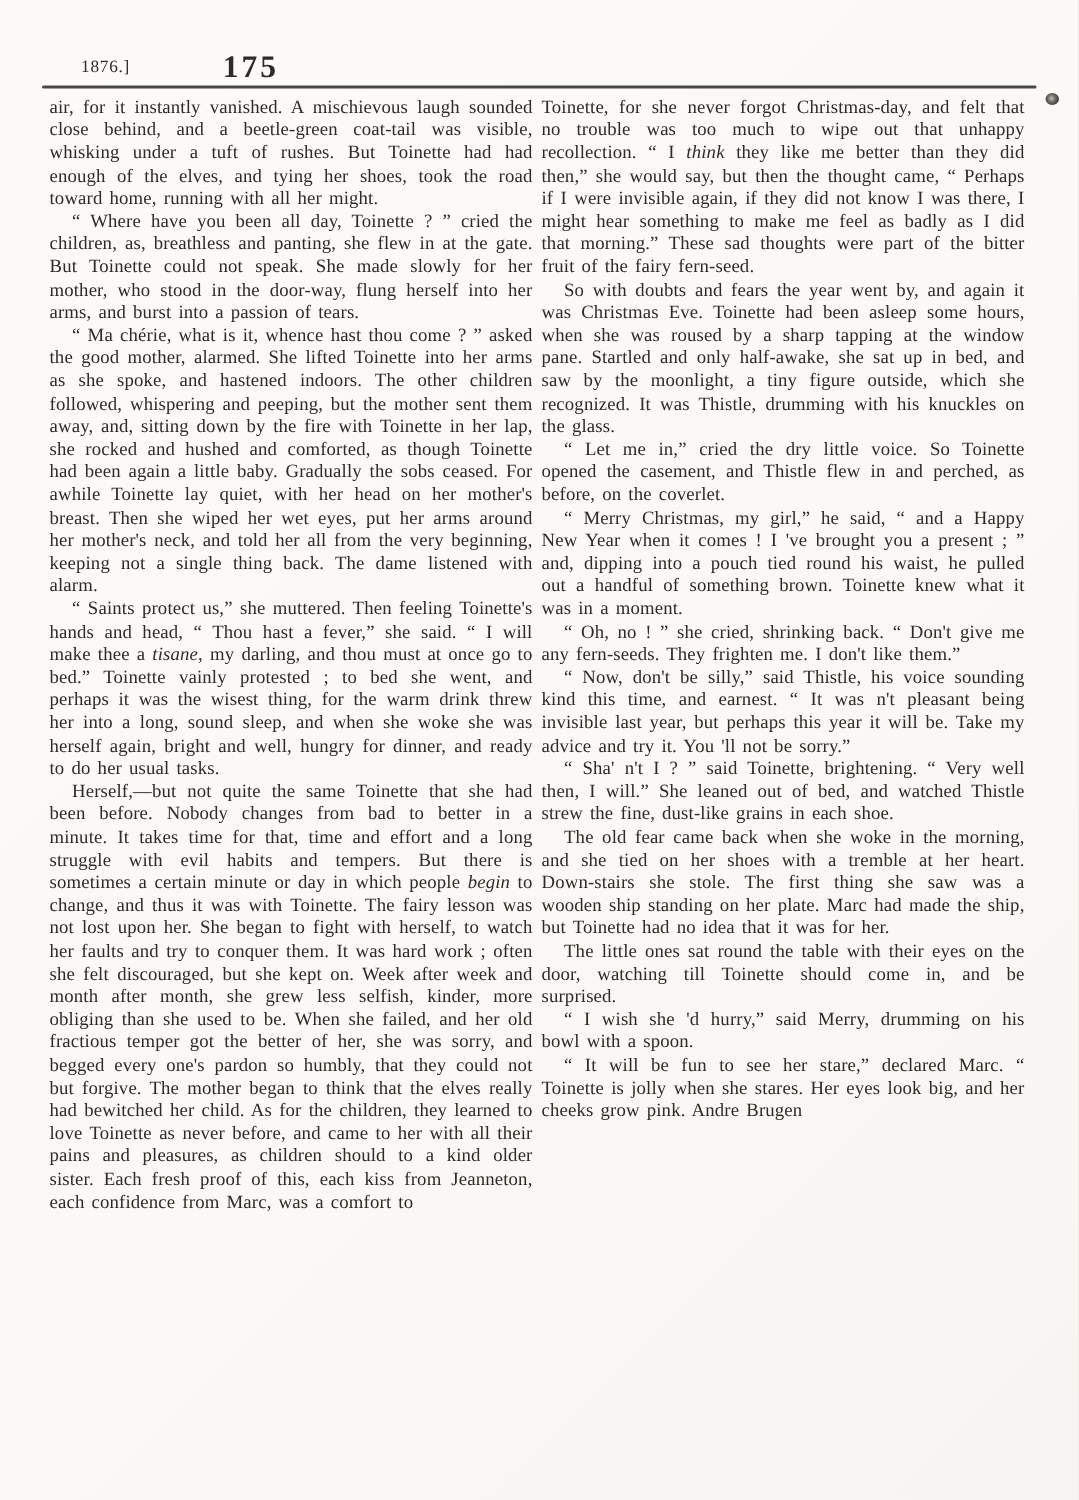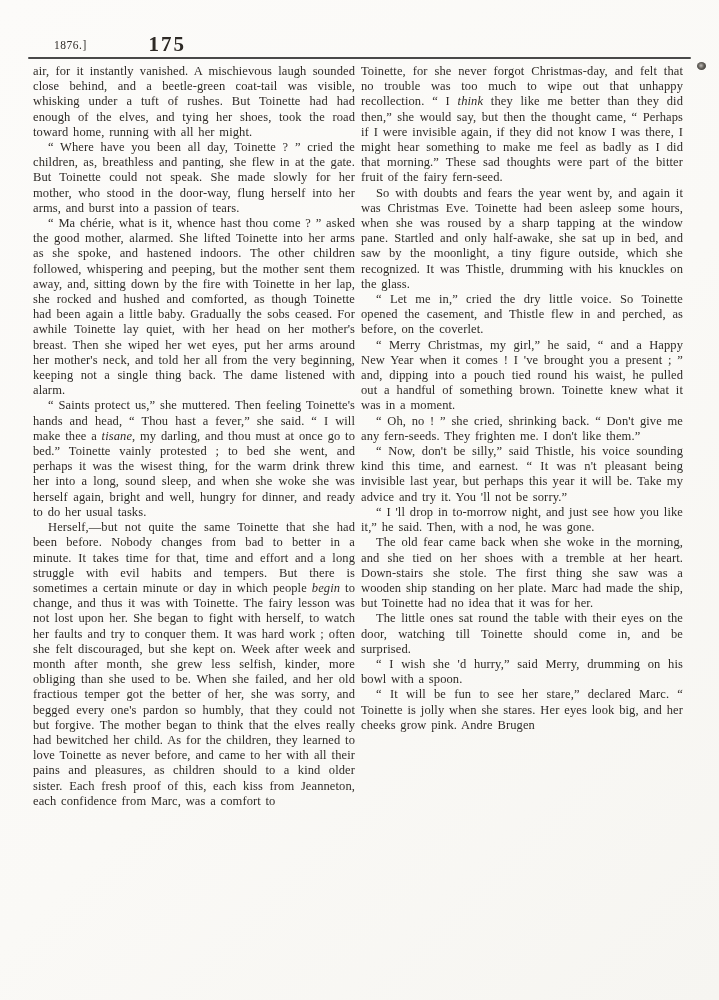--- a/index.html
+++ b/index.html
@@ -100,21 +100,21 @@
         <p class="para indent"><span>“ Saints protect us,” she muttered.  Then feeling Toinette's hands and head, “ Thou hast a fever,” she said.  “ I will make thee a </span><em>tisane</em><span>, my darling, and thou must at once go to bed.”  Toinette vainly protested ;  to bed she went, and perhaps it was the wisest thing, for the warm drink threw her into a long, sound sleep, and when she woke she was herself again, bright and well, hungry for dinner, and ready to do her usual tasks.</span></p>
         <p class="para indent"><span>Herself,—but not quite the same Toinette that she had been before.  Nobody changes from bad to better in a minute.  It takes time for that, time and effort and a long struggle with evil habits and tempers.  But there is sometimes a certain minute or day in which people </span><em>begin</em><span> to change, and thus it was with Toinette.  The fairy lesson was not lost upon her.  She began to fight with herself, to watch her faults and try to conquer them.  It was hard work ;  often she felt discouraged, but she kept on.  Week after week and month after month, she grew less selfish, kinder, more obliging than she used to be.  When she failed, and her old fractious temper got the better of her, she was sorry, and begged every one's pardon so humbly, that they could not but forgive.  The mother began to think that the elves really had bewitched her child.  As for the children, they learned to love Toinette as never before, and came to her with all their pains and pleasures, as children should to a kind older sister. Each fresh proof of this, each kiss from Jeanneton, each confidence from Marc, was a comfort to</span></p>
       </div>
     <div class="col">
         <p class="para"><span>Toinette, for she never forgot Christmas-day, and felt that no trouble was too much to wipe out that unhappy recollection.  “ I </span><em>think</em><span> they like me better than they did then,” she would say, but then the thought came, “ Perhaps if I were invisible again, if they did not know I was there, I might hear something to make me feel as badly as I did that morning.”  These sad thoughts were part of the bitter fruit of the fairy fern-seed.</span></p>
         <p class="para indent"><span>So with doubts and fears the year went by, and again it was Christmas Eve.  Toinette had been asleep some hours, when she was roused by a sharp tapping at the window pane.  Startled and only half-awake, she sat up in bed, and saw by the moonlight, a tiny figure outside, which she recognized.  It was Thistle, drumming with his knuckles on the glass.</span></p>
         <p class="para indent"><span>“ Let me in,” cried the dry little voice.  So Toinette opened the casement, and Thistle flew in and perched, as before, on the coverlet.</span></p>
         <p class="para indent"><span>“ Merry Christmas, my girl,” he said, “ and a Happy New Year when it comes !  I 've brought you a present ; ” and, dipping into a pouch tied round his waist, he pulled out a handful of something brown.  Toinette knew what it was in a moment.</span></p>
         <p class="para indent"><span>“ Oh, no ! ” she cried, shrinking back.  “ Don't give me any fern-seeds.  They frighten me.  I don't like them.”</span></p>
         <p class="para indent"><span>“ Now, don't be silly,” said Thistle, his voice sounding kind this time, and earnest.  “ It was n't pleasant being invisible last year, but perhaps this year it will be.  Take my advice and try it.  You 'll not be sorry.”</span></p>
-        <p class="para indent"><span>“ I 'll drop in to-morrow night, and just see how you like it,” he said.  Then, with a nod, he was gone.</span></p>
+        <p class="para indent"><span>“ Sha' n't I ? ” said Toinette, brightening.  “ Very well then, I will.”  She leaned out of bed, and watched Thistle strew the fine, dust-like grains in each shoe.</span></p>
         <p class="para indent"><span>The old fear came back when she woke in the morning, and she tied on her shoes with a tremble at her heart.  Down-stairs she stole.  The first thing she saw was a wooden ship standing on her plate.  Marc had made the ship, but Toinette had no idea that it was for her.</span></p>
         <p class="para indent"><span>The little ones sat round the table with their eyes on the door, watching till Toinette should come in, and be surprised.</span></p>
         <p class="para indent"><span>“ I wish she 'd hurry,” said Merry, drumming on his bowl with a spoon.</span></p>
         <p class="para indent"><span>“ It will be fun to see her stare,” declared Marc. “ Toinette is jolly when she stares.  Her eyes look big, and her cheeks grow pink.  Andre Brugen</span></p>
       </div>
   </div>
   <div class="ink-spot"></div>
 </div>
 
 </body></html>

